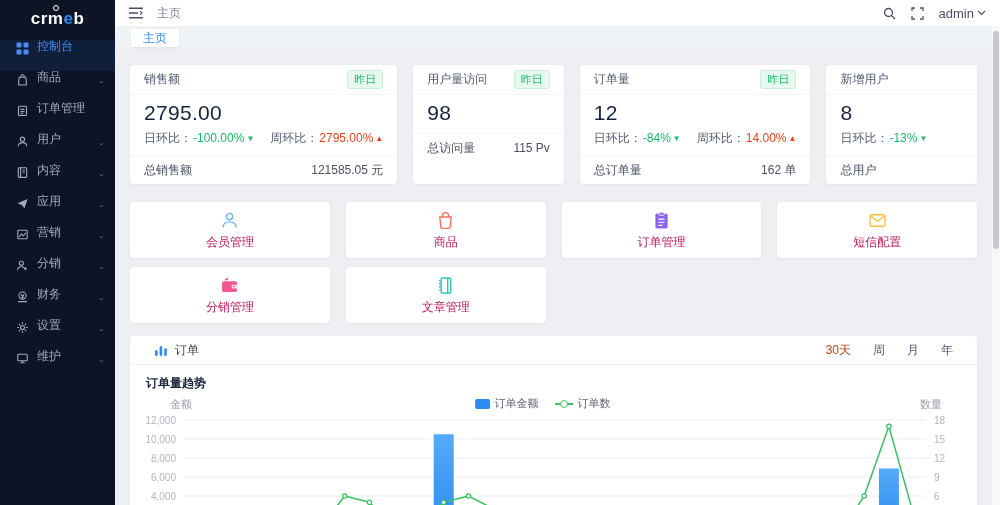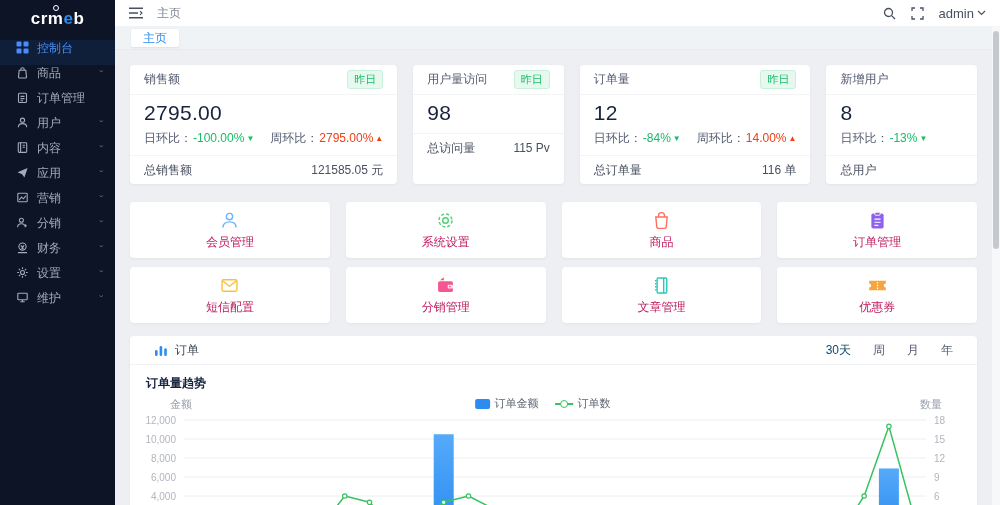--- a/index.html
+++ b/index.html
@@ -6,21 +6,21 @@
   html,body { width:1000px; height:505px; overflow:hidden; }
   body { position:relative; font-family:"Liberation Sans","DejaVu Sans",sans-serif; font-size:12px; background:#edeff3; color:#515a6e; }
 
   
   .sidebar { position:absolute; left:0; top:0; width:115px; height:505px; background:#0c1426; z-index:5; }
   .logo { height:38px; display:flex; align-items:center; justify-content:center; color:#fff; font-size:17px; font-weight:bold; letter-spacing:.5px; }
   .logo .logo-m { position:relative; }
   .logo .logo-m::after { content:""; position:absolute; top:-4px; left:50%; transform:translateX(-50%); width:4px; height:4px; border:1.3px solid #fff; border-radius:50%; }
   .logo .logo-e { color:#2d8cf0; }
   .menu { margin-top:2px; }
-  .menu-item { height:25px; display:flex; align-items:flex-start; padding:0 10px 16px 15px; color:#a2acba; font-size:12px; cursor:pointer; }
+  .menu-item { height:31px; display:flex; align-items:flex-end; padding:0 10px 16px 15px; color:#a2acba; font-size:12px; cursor:pointer; }
   .menu-item .mi-icon { width:14px; height:14px; margin-right:8px; display:flex; align-items:center; justify-content:center; flex:none; }
   .menu-item .chev { margin-left:auto; font-size:9px; color:#6771833; color:#677183; transform:scaleY(.8); }
   .menu-item.active { color:#4b8df8; background:rgba(45,140,240,.10); }
   .mi-icon svg { display:block; }
 
   
   .main { position:absolute; left:115px; right:0; top:0; bottom:0; }
   .topbar { height:26px; background:#fff; display:flex; align-items:center; padding:0 14px; }
   .hamburger { display:flex; cursor:pointer; margin-right:14px; }
   .breadcrumb { color:#808695; cursor:pointer; }
@@ -52,21 +52,21 @@
   .shortcut-grid { margin-top:18px; display:grid; grid-template-columns:repeat(4,1fr); gap:9px 16px; }
   .shortcut-card { height:56px; display:flex; flex-direction:column; align-items:center; justify-content:center; gap:3px; cursor:pointer; }
   .sc-label { font-size:12px; color:#be185d; }
 
   
   .chart-card { margin-top:13px; height:400px; }
   .chart-head { height:29px; display:flex; align-items:center; padding:0 24px; border-bottom:1px solid #f1f2f4; }
   .chart-head-title { font-size:12px; color:#3c4455; margin-left:7px; }
   .range-tabs { margin-left:auto; display:flex; gap:22px; font-size:12px; color:#515a6e; }
   .range-tab { cursor:pointer; }
-  .range-tab.active { color:#0c4a6e; }
+  .range-tab.active { color:#c2410c; }
   .chart-body { padding:10px 14px 0; position:relative; }
   .trend-title { font-size:12px; font-weight:bold; color:#17233d; padding-left:2px; }
   .axis-row { position:relative; height:17px; margin-top:3px; font-size:11px; color:#9aa0ab; }
   .axis-name-left { position:absolute; left:26px; top:2px; }
   .axis-name-right { position:absolute; right:21px; top:2px; }
   .legend { position:absolute; left:50%; top:1px; transform:translateX(-58%); display:flex; align-items:center; gap:16px; }
   .legend-item { display:flex; align-items:center; gap:5px; cursor:pointer; color:#5c6270; font-size:11px; }
   .legend-bar-swatch { width:15px; height:10px; border-radius:2px; background:#2d8cf0; }
   .legend-line-swatch { position:relative; width:18px; height:10px; }
   .legend-line-swatch::before { content:""; position:absolute; left:0; right:0; top:4.5px; height:1.5px; background:#36c361; }
@@ -279,21 +279,21 @@
           </div>
         <div class="stat-body">
           <div class="stat-value">12</div>
           <div class="ratios">
             <span><span>日环比：</span><span class="rval down"><span>-84%</span><span class="tri">▼</span></span></span>
             <span><span>周环比：</span><span class="rval up"><span>14.00%</span><span class="tri">▲</span></span></span>
           </div>
         </div>
         <div class="stat-foot">
             <span>总订单量</span>
-            <span>116 单</span>
+            <span>162 单</span>
           </div>
       </div>
 
       <div class="card">
         <div class="stat-head">
             <span>新增用户</span>
           </div>
         <div class="stat-body">
           <div class="stat-value">8</div>
           <div class="ratios">
@@ -307,27 +307,20 @@
       </div>
     </div>
 
     <div class="shortcut-grid">
       <div class="card shortcut-card">
         <svg width="21" height="21" viewBox="0 0 24 24" fill="none" stroke="#6db3f7" stroke-width="1.6">
             <circle cx="12" cy="7.5" r="3.6"></circle>
             <path d="M4.5 20c0-4.2 3.3-6.4 7.5-6.4s7.5 2.2 7.5 6.4"></path>
           </svg>
         <span class="sc-label">会员管理</span>
-      </div>
-      <div class="card shortcut-card">
-        <svg width="21" height="21" viewBox="0 0 24 24" fill="none" stroke="#4fd073" stroke-width="1.6">
-            <circle cx="12" cy="12" r="3.2"></circle>
-            <circle cx="12" cy="12" r="7.4" stroke-dasharray="3.4 2.4"></circle>
-          </svg>
-        <span class="sc-label">系统设置</span>
       </div>
       <div class="card shortcut-card">
         <svg width="21" height="21" viewBox="0 0 24 24" fill="none" stroke="#ff6f5e" stroke-width="1.6">
             <path d="M5.5 8h13l-1.1 11.3a1.8 1.8 0 0 1-1.8 1.7H8.4a1.8 1.8 0 0 1-1.8-1.7z"></path>
             <path d="M8.6 8V6.4a3.4 3.4 0 0 1 6.8 0V8"></path>
           </svg>
         <span class="sc-label">商品</span>
       </div>
       <div class="card shortcut-card">
         <svg width="21" height="21" viewBox="0 0 24 24">
@@ -352,27 +345,20 @@
             <circle cx="17" cy="13.2" r="1" fill="#f25792"></circle>
           </svg>
         <span class="sc-label">分销管理</span>
       </div>
       <div class="card shortcut-card">
         <svg width="21" height="21" viewBox="0 0 24 24" fill="none" stroke="#2bc8b8" stroke-width="1.6">
             <rect x="7" y="3.5" width="11" height="17" rx="1.2"></rect>
             <path d="M4.5 6.5h2M4.5 10h2M4.5 13.5h2M4.5 17h2M14.5 3.5v17"></path>
           </svg>
         <span class="sc-label">文章管理</span>
-      </div>
-      <div class="card shortcut-card">
-        <svg width="21" height="21" viewBox="0 0 24 24">
-            <path d="M2.5 6.5h19v3.2a2.3 2.3 0 0 0 0 4.6v3.2h-19v-3.2a2.3 2.3 0 0 0 0-4.6z" fill="#f6a53f"></path>
-            <path d="M12 8v1.6M12 11.2v1.6M12 14.4V16" stroke="#fff" stroke-width="1.4"></path>
-          </svg>
-        <span class="sc-label">优惠券</span>
       </div>
     </div>
 
     <div class="card chart-card">
       <div class="chart-head">
         <svg width="14" height="13" viewBox="0 0 14 13">
             <g fill="#2d8cf0">
               <rect x="1" y="6" width="2.6" height="6" rx="1.3"></rect>
               <rect x="5.6" y="2" width="2.6" height="10" rx="1.3"></rect>
               <rect x="10.2" y="4.2" width="2.6" height="7.8" rx="1.3"></rect>

